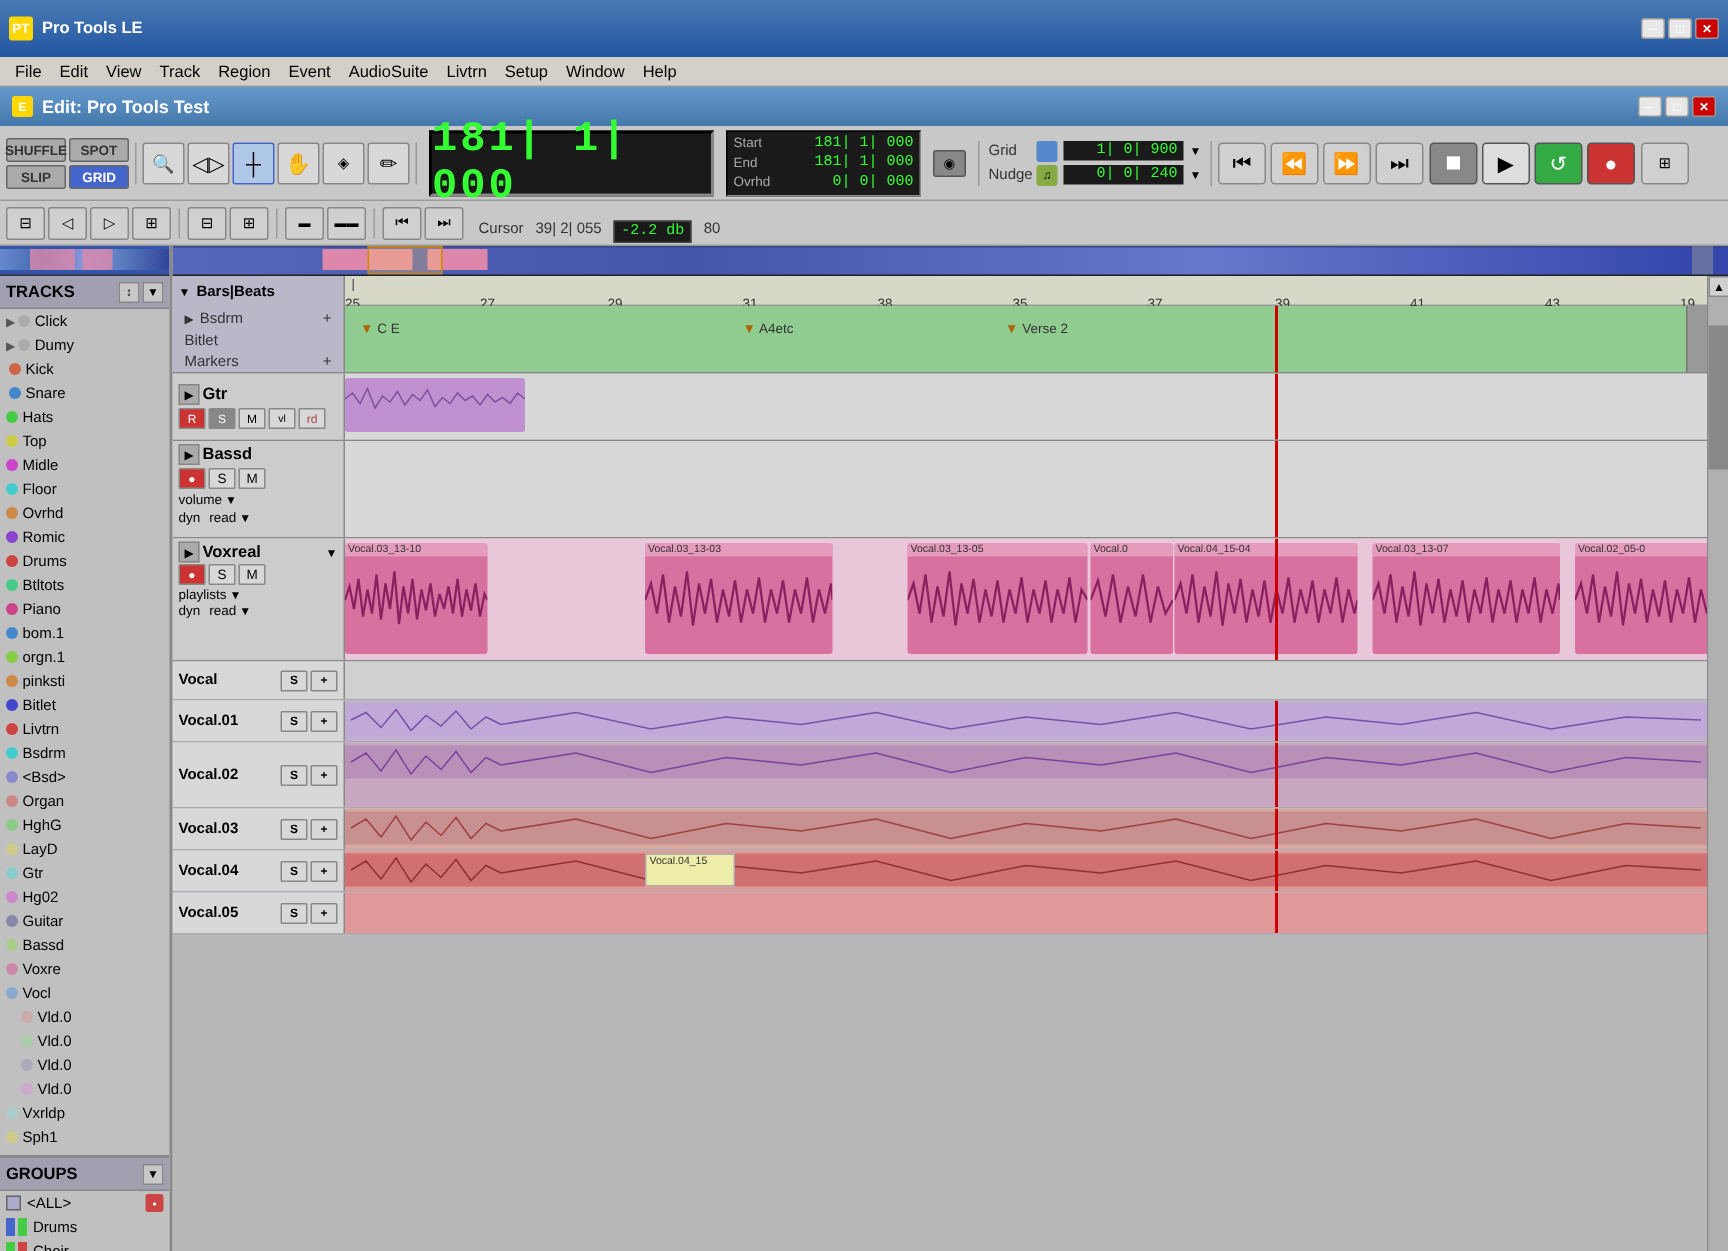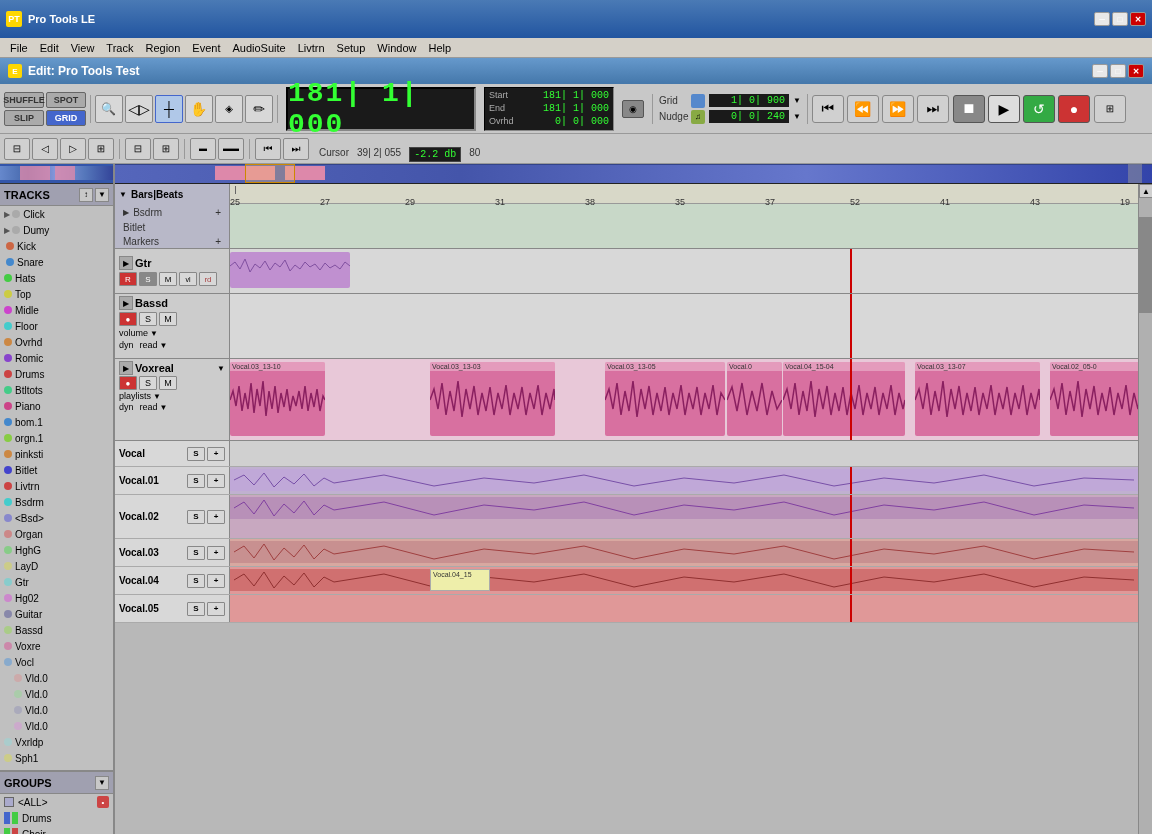--- a/index.html
+++ b/index.html
@@ -712,33 +712,48 @@
               <div style="position:absolute;left:355px;">
                 <div style="font-size:9px;color:#333;position:absolute;top:3px;left:0;">38</div>
               </div>
               <div style="position:absolute;left:445px;">
                 <div style="font-size:9px;color:#333;position:absolute;top:3px;left:0;">35</div>
               </div>
               <div style="position:absolute;left:535px;">
                 <div style="font-size:9px;color:#333;position:absolute;top:3px;left:0;">37</div>
               </div>
               <div style="position:absolute;left:620px;">
-                <div style="font-size:9px;color:#333;position:absolute;top:3px;left:0;">52</div>
+                <div style="font-size:9px;color:#333;position:absolute;top:3px;left:0;">39</div>
               </div>
               <div style="position:absolute;left:710px;">
                 <div style="font-size:9px;color:#333;position:absolute;top:3px;left:0;">41</div>
               </div>
               <div style="position:absolute;left:800px;">
                 <div style="font-size:9px;color:#333;position:absolute;top:3px;left:0;">43</div>
               </div>
               <div style="position:absolute;left:890px;">
                 <div style="font-size:9px;color:#333;position:absolute;top:3px;left:0;">19</div>
               </div>
             </div>
 
+            <div style="height:44px;background:#90cc90;position:relative;">
+
+              <div style="position:absolute;top:0;left:620px;width:2px;height:100%;background:#cc0000;z-index:10;"></div>
+
+              <div style="position:absolute;top:10px;left:10px;font-size:9px;color:#333;">
+                <span style="color:#aa6600;">▼</span> C E
+              </div>
+              <div style="position:absolute;top:10px;left:265px;font-size:9px;color:#333;">
+                <span style="color:#aa6600;">▼</span> A4etc
+              </div>
+              <div style="position:absolute;top:10px;left:440px;font-size:9px;color:#333;">
+                <span style="color:#aa6600;">▼</span> Verse 2
+              </div>
+              <div style="position:absolute;top:0;right:0;width:14px;height:100%;background:#999;border-left:1px solid #777;"></div>
+            </div>
           </div>
         </div>
 
         <div style="flex:1;overflow-y:auto;overflow-x:hidden;position:relative;">
           <div style="min-width:1020px;">
 
             <div style="display:flex;border-bottom:1px solid #888;height:45px;background:#c8c8c8;">
               <div style="width:115px;flex-shrink:0;border-right:1px solid #888;padding:2px 4px;display:flex;flex-direction:column;justify-content:center;background:#cccccc;">
                 <div style="display:flex;align-items:center;gap:2px;">
                   <div style="width:14px;height:14px;background:#aaaaaa;border:1px solid #888;font-size:8px;cursor:pointer;display:flex;align-items:center;justify-content:center;">▶</div>

